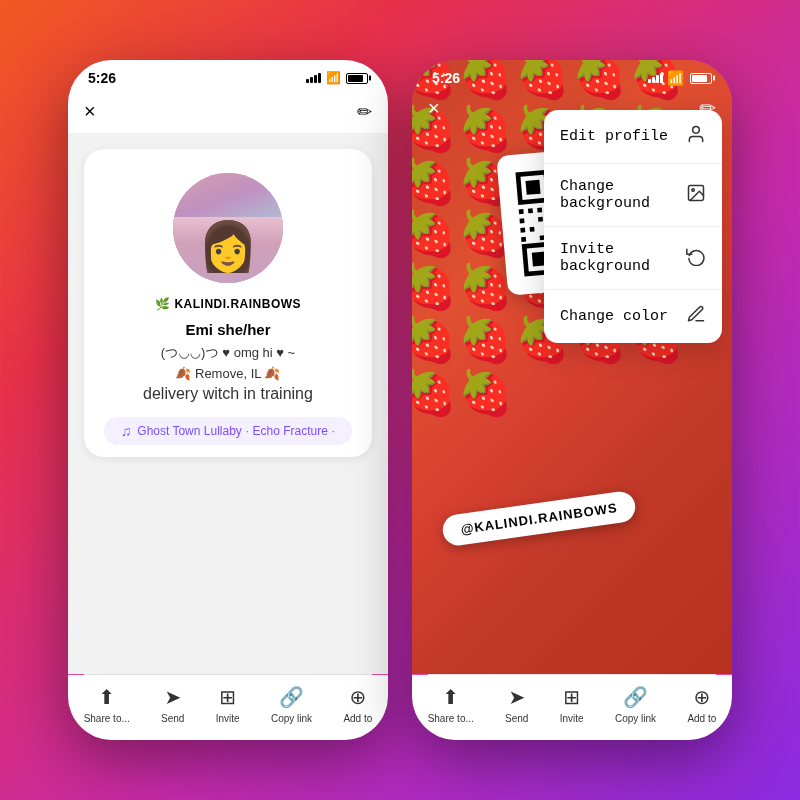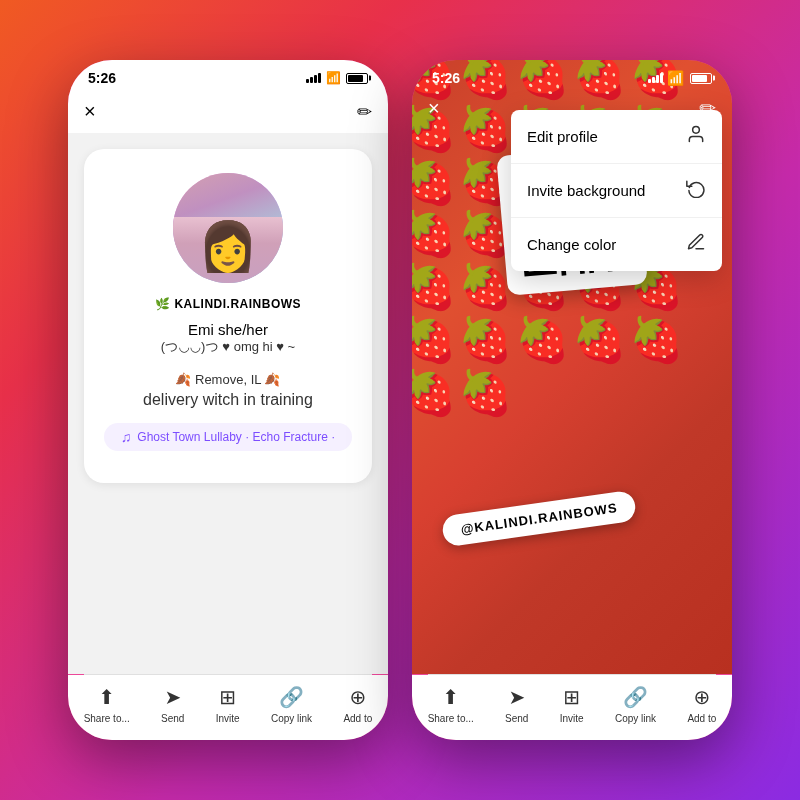--- a/index.html
+++ b/index.html
@@ -104,21 +104,21 @@
       display: flex;
       flex-direction: column;
       align-items: center;
       padding: 16px;
       overflow: hidden;
     }
 
     .profile-card {
       background: white;
       border-radius: 20px;
-      padding: 24px 20px 32px;
+      padding: 24px 20px 12px;
       width: 100%;
       display: flex;
       flex-direction: column;
       align-items: center;
       box-shadow: 0 2px 10px rgba(0,0,0,0.08);
     }
 
     .avatar-wrapper {
       width: 110px;
       height: 110px;
@@ -159,29 +159,30 @@
       margin-bottom: 10px;
       letter-spacing: 0.5px;
       display: flex;
       align-items: center;
       gap: 4px;
     }
     .username-tag::before { content: '🌿'; font-size: 12px; }
 
     .profile-name {
       font-size: 15px;
-      font-weight: 400;
+      font-weight: 700;
       color: #000;
+      margin-bottom: 6px;
     }
     .profile-bio {
       font-size: 13px;
       color: #333;
       text-align: center;
       line-height: 1.4;
-      margin-bottom: 16px;
+      margin-bottom: 4px;
     }
     .profile-location {
       font-size: 13px;
       color: #333;
       margin-bottom: 4px;
     }
     .profile-desc {
       font-size: 16px;
       color: #333;
     }
@@ -301,25 +302,26 @@
       box-shadow: 0 3px 12px rgba(0,0,0,0.3);
       color: #000;
     }
 
     
     .dropdown-menu {
       position: absolute;
       top: 50px;
       right: 10px;
       background: white;
-      border-radius: 8px;
+      border-radius: 14px;
       box-shadow: 0 8px 30px rgba(0,0,0,0.2);
-      width: 211px;
+      width: 178px;
       overflow: hidden;
       z-index: 10;
+      font-family: Liberation Mono, monospace;
     }
     .menu-item {
       display: flex;
       align-items: center;
       justify-content: space-between;
       padding: 14px 16px;
       font-size: 15px;
       color: #000;
       border-bottom: 1px solid #f0f0f0;
       cursor: pointer;
@@ -552,20 +554,30 @@
         <div class="menu-item">
           <span>Edit profile</span>
           <span class="menu-item-icon">
             <svg width="20" height="20" viewBox="0 0 24 24" fill="none" stroke="#333" stroke-width="1.8" stroke-linecap="round" stroke-linejoin="round">
                 <path d="M20 21v-2a4 4 0 0 0-4-4H8a4 4 0 0 0-4 4v2"></path>
                 <circle cx="12" cy="7" r="4"></circle>
               </svg>
           </span>
         </div>
         <div class="menu-item">
+          <span>Change background</span>
+          <span class="menu-item-icon">
+            <svg width="20" height="20" viewBox="0 0 24 24" fill="none" stroke="#333" stroke-width="1.8" stroke-linecap="round" stroke-linejoin="round">
+                <rect x="3" y="3" width="18" height="18" rx="2"></rect>
+                <circle cx="8.5" cy="8.5" r="1.5"></circle>
+                <polyline points="21 15 16 10 5 21"></polyline>
+              </svg>
+          </span>
+        </div>
+        <div class="menu-item">
           <span>Invite background</span>
           <span class="menu-item-icon">
             <svg width="20" height="20" viewBox="0 0 24 24" fill="none" stroke="#333" stroke-width="1.8" stroke-linecap="round" stroke-linejoin="round">
                 <polyline points="1 4 1 10 7 10"></polyline>
                 <path d="M3.51 15a9 9 0 1 0 .49-3.51"></path>
               </svg>
           </span>
         </div>
         <div class="menu-item">
           <span>Change color</span>

